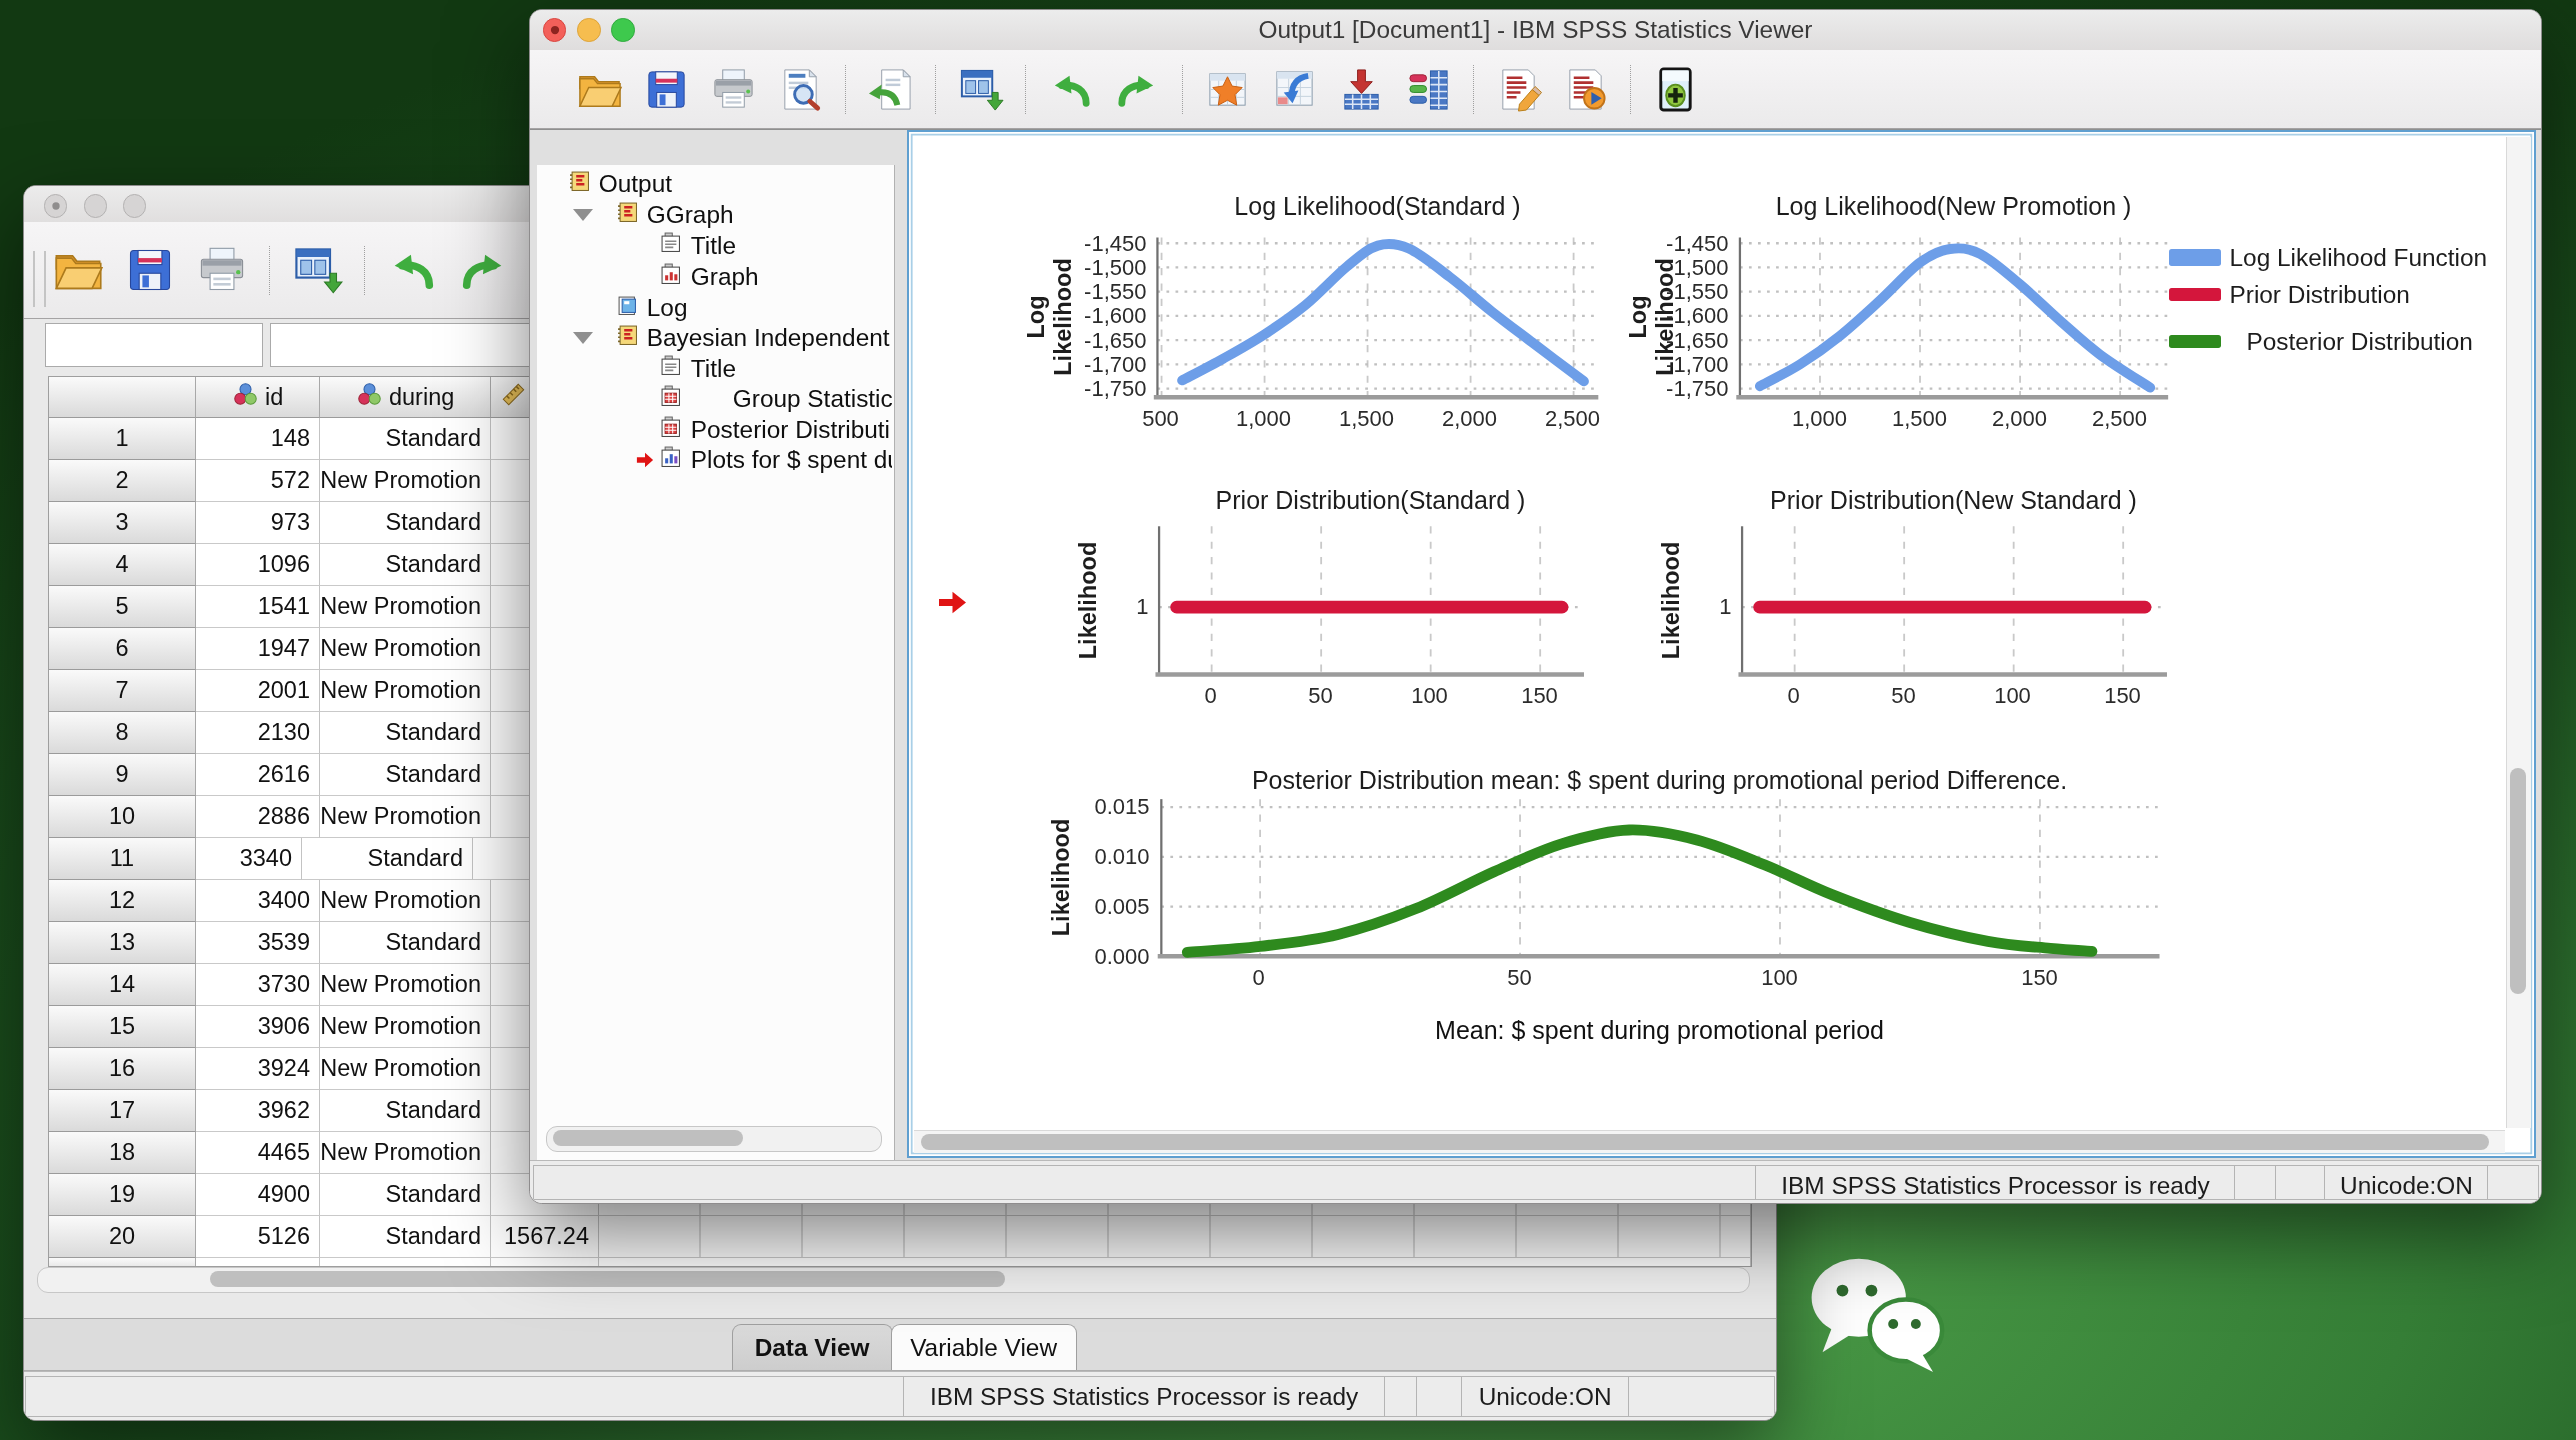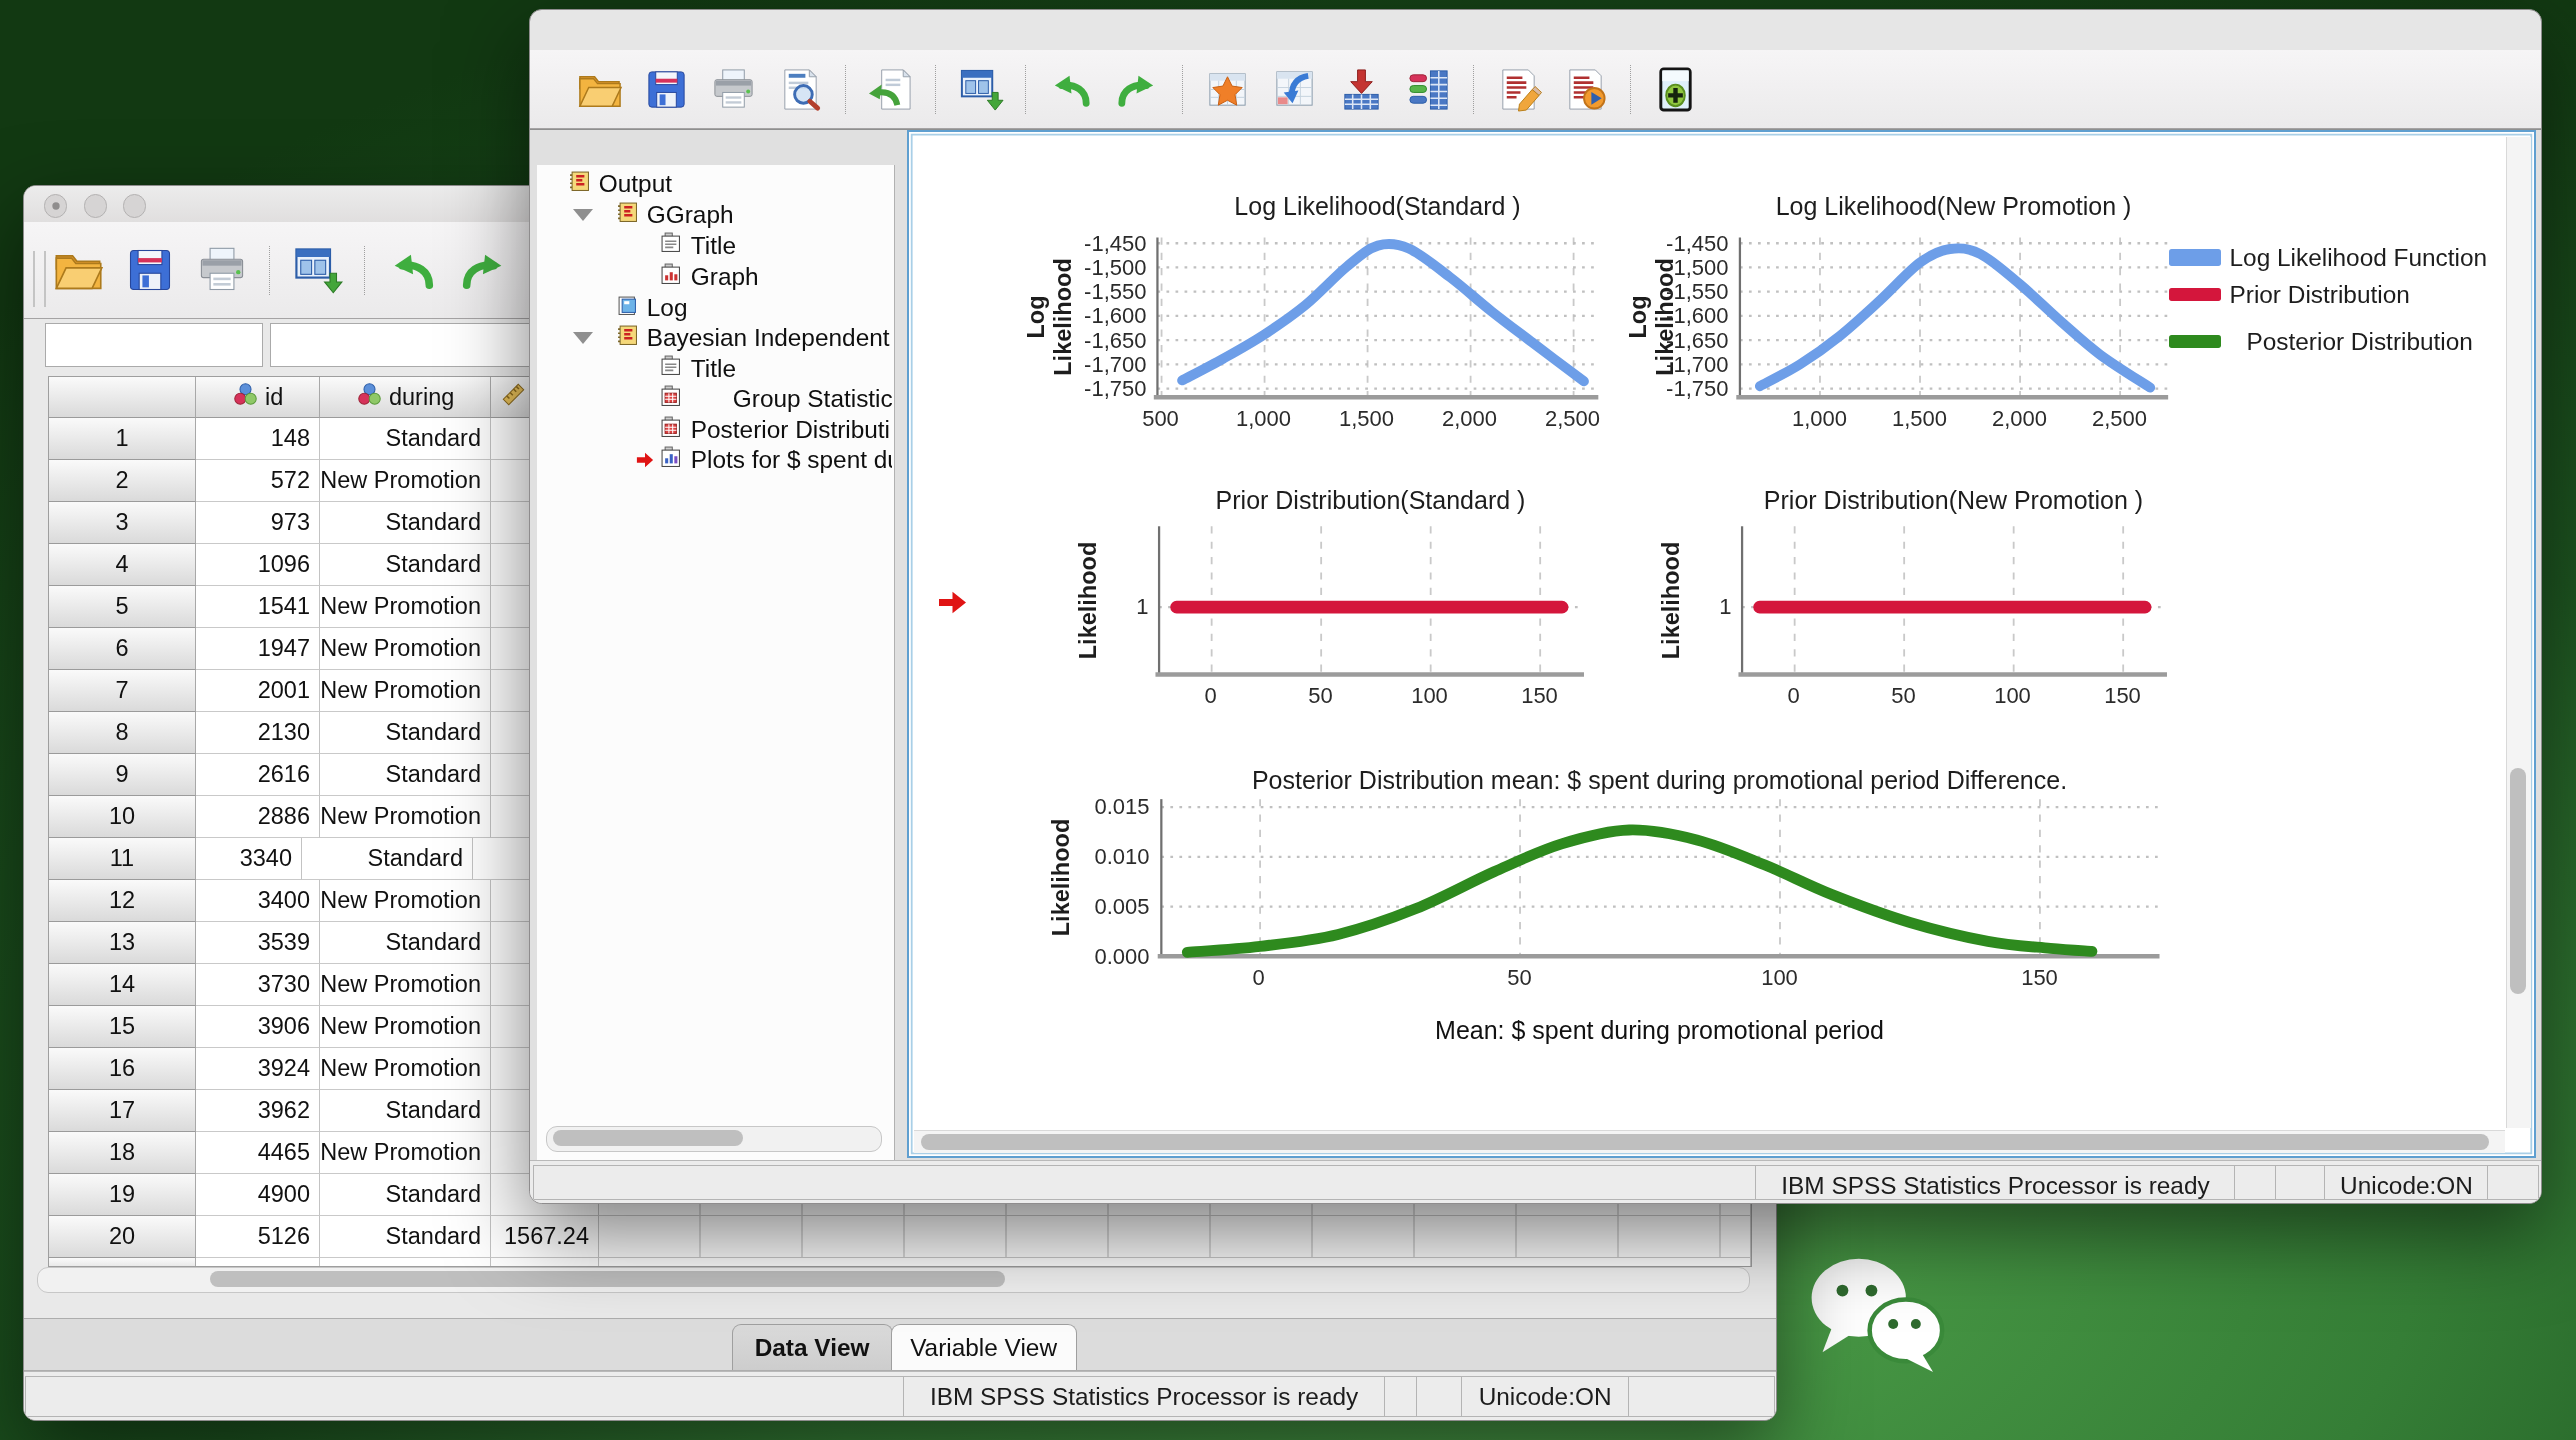--- a/index.html
+++ b/index.html
@@ -349,20 +349,28 @@
       <div class="statusseg" style="left:1.8px;width:878px;"></div>
       <div class="statusseg" style="left:879px;width:481px;"><span>IBM SPSS Statistics Processor is ready</span></div>
       <div class="statusseg" style="left:1360px;width:32px;"></div>
       <div class="statusseg" style="left:1392px;width:45px;"></div>
       <div class="statusseg" style="left:1437px;width:167px;"><span>Unicode:ON</span></div>
       <div class="statusseg" style="left:1604px;width:145px;"></div>
     </div>
   </section>
 
   <section class="window" id="viewer-window">
+    <div class="titlebar">
+      <span class="light" style="left:12.7px;background:#f3605a;border:0.9px solid #d8453f;"><svg width="22" height="22" viewBox="0 0 24 24">
+            <circle cx="12" cy="12" r="4.5" fill="#8c2420"></circle>
+          </svg></span>
+      <span class="light" style="left:47px;background:#f6bd4f;border:0.9px solid #dda337;"></span>
+      <span class="light" style="left:81px;background:#3ec94d;border:0.9px solid #2faa3d;"></span>
+      <div class="wtitle">Output1 [Document1] - IBM SPSS Statistics Viewer</div>
+    </div>
     <div class="toolbar" id="vw-toolbar">
         <span class="tbtn" style="margin: 0px 10px;">
           <svg width="47" height="47" viewBox="0 0 48 48">
             <g stroke="#ad7a1c" stroke-width="1.5">
               <path d="M4 23V11h15l4 5h21v7z" fill="#e89c2e"></path>
               <path d="M4 41V13h14l4 5h23v23z" fill="#f3b440"></path>
               <path d="M4 41l9-19h33l-9 19z" fill="#f9ce72"></path>
             </g>
           </svg>
         </span>
@@ -696,21 +704,21 @@
                   <path d="M237.38144329896906 139.45454545454544 L663.7731958762886 139.45454545454544" fill="none" stroke="#D4163C" stroke-width="14" stroke-linecap="round"></path>
                 </svg>
               </div>
               <div class="tick x" style="left: 195px; top: 202px;">0</div>
               <div class="tick x" style="left: 305px; top: 202px;">50</div>
               <div class="tick x" style="left: 414px; top: 202px;">100</div>
               <div class="tick x" style="left: 524px; top: 202px;">150</div>
               <div class="tick y" style="left: 60px; top: 113px;">1</div>
             </div>
             <div class="chart" style="left: 631px; top: 344px; width: 669px; height: 237px;">
-              <div class="chart-title" style="left: 409px; top: 5.4px;">Prior Distribution(New Promotion )</div>
+              <div class="chart-title" style="left: 409px; top: 5.4px;">Prior Distribution(New Standard )</div>
               <div class="ylab" style="left: 53px; top: 105px; width: 148px; height: 29px;">Likelihood</div>
               <div>
                 <svg width="669" height="237" viewBox="0 0 740 262">
                   <line x1="276.1443298969072" y1="50" x2="276.1443298969072" y2="214" stroke="#c9c9c9" stroke-width="2" stroke-dasharray="8 9"></line>
                   <line x1="397.2783505154639" y1="50" x2="397.2783505154639" y2="214" stroke="#c9c9c9" stroke-width="2" stroke-dasharray="8 9"></line>
                   <line x1="518.4123711340205" y1="50" x2="518.4123711340205" y2="214" stroke="#c9c9c9" stroke-width="2" stroke-dasharray="8 9"></line>
                   <line x1="639.5463917525774" y1="50" x2="639.5463917525774" y2="214" stroke="#c9c9c9" stroke-width="2" stroke-dasharray="8 9"></line>
                   <line x1="218" y1="139.45454545454544" x2="688" y2="139.45454545454544" stroke="#c0c0c0" stroke-width="2.6" stroke-dasharray="3 7"></line>
                   <line x1="218" y1="50" x2="218" y2="214" stroke="#707070" stroke-width="2.5"></line>
                   <line x1="214" y1="214" x2="688" y2="214" stroke="#9b9b9b" stroke-width="5"></line>

